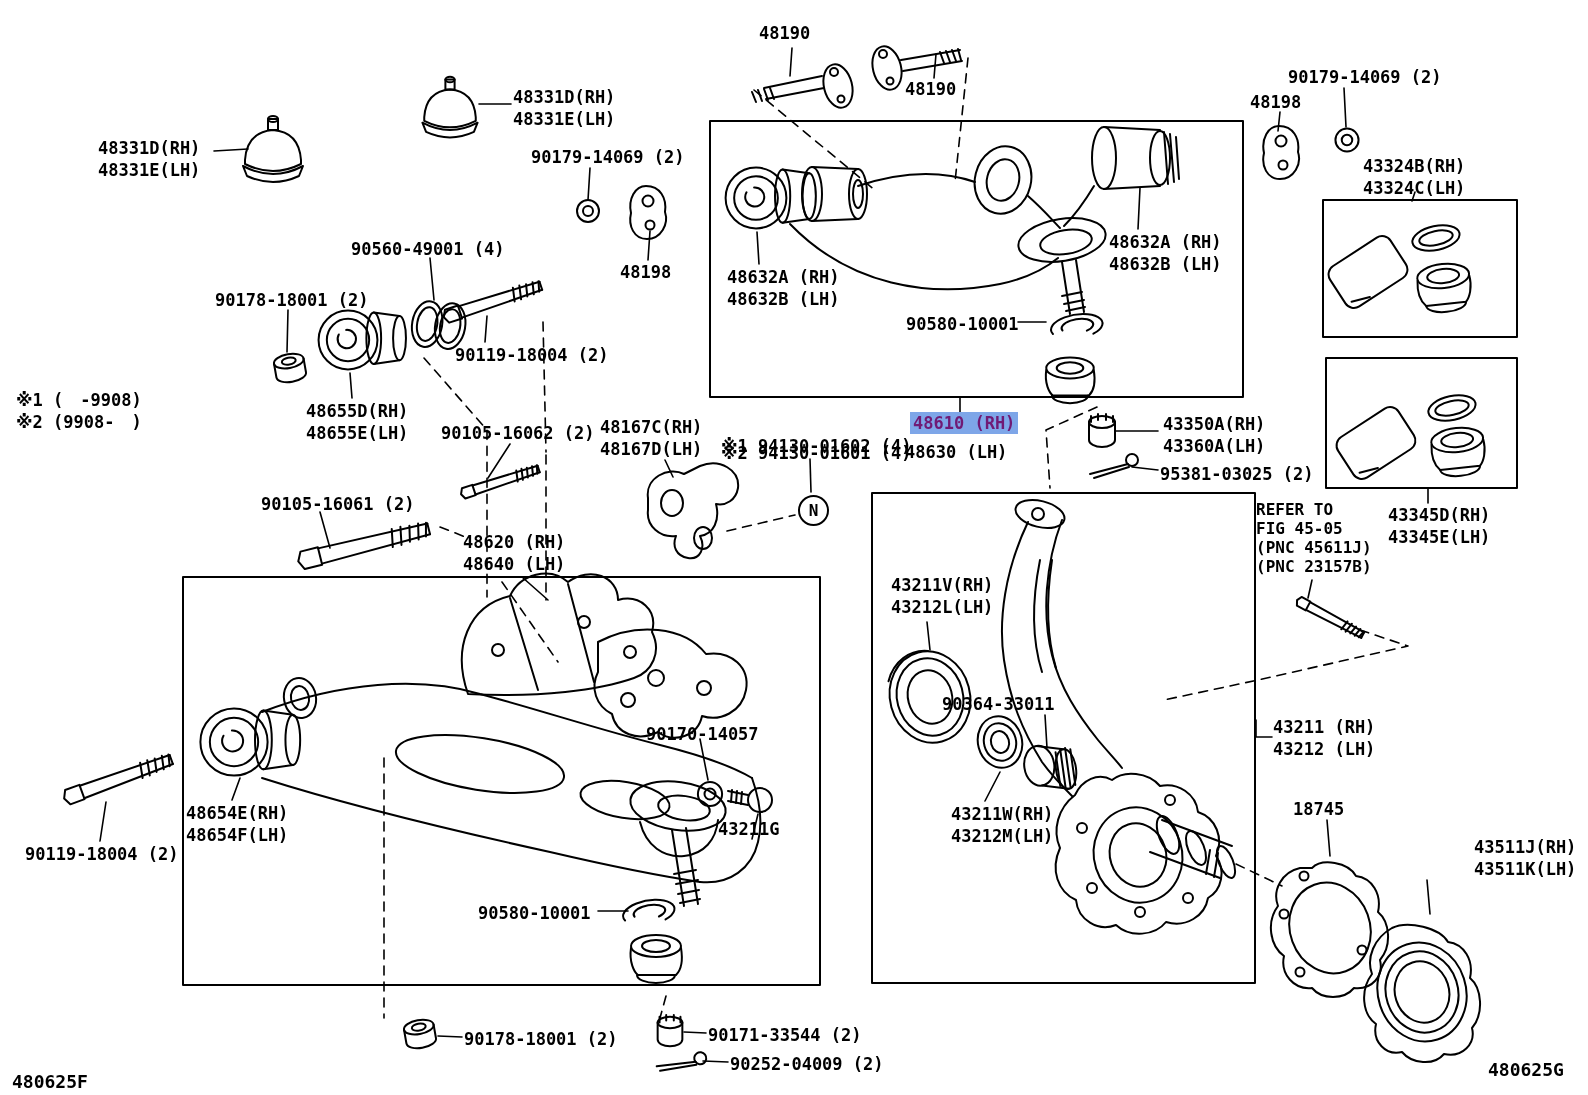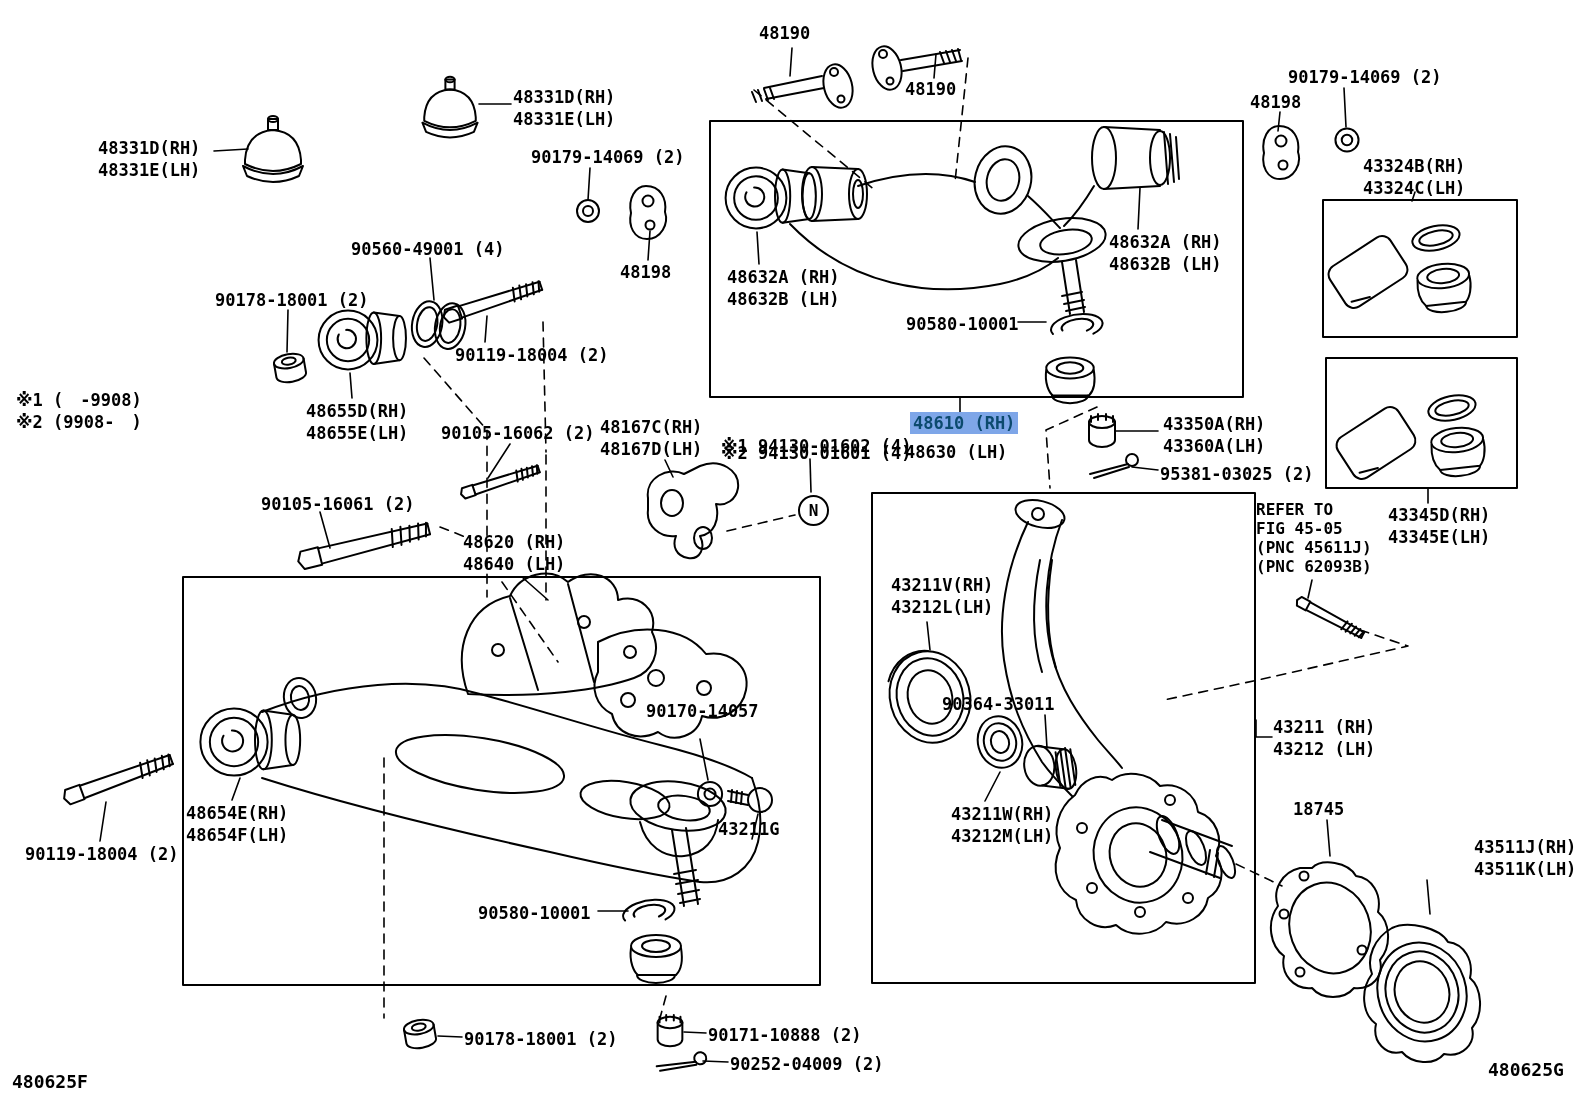--- a/index.html
+++ b/index.html
@@ -355,47 +355,47 @@
 <div class="lbl" style="left:351px;top:238px"><span class="ln">90560-49001 (4)</span></div>
 <div class="lbl" style="left:215px;top:289px"><span class="ln">90178-18001 (2)</span></div>
 <div class="lbl" style="left:455px;top:344px"><span class="ln">90119-18004 (2)</span></div>
 <div class="lbl" style="left:306px;top:400px"><span class="ln">48655D(RH)</span><span class="ln">48655E(LH)</span></div>
 <div class="lbl" style="left:441px;top:422px"><span class="ln">90105-16062 (2)</span></div>
 <div class="lbl" style="left:261px;top:493px"><span class="ln">90105-16061 (2)</span></div>
 <div class="lbl" style="left:463px;top:531px"><span class="ln">48620 (RH)</span><span class="ln">48640 (LH)</span></div>
 <div class="lbl" style="left:600px;top:416px"><span class="ln">48167C(RH)</span><span class="ln">48167D(LH)</span></div>
 <div class="lbl" style="left:721px;top:435px"><span class="ln">※1 94130-01602 (4)</span></div>
 <div class="lbl" style="left:721px;top:442px"><span class="ln">※2 94130-01601 (4)</span></div>
-<div class="lbl" style="left:910px;top:412px"><span class="ln hl" style="background: rgb(126, 166, 232); color: #0c4a6e;">48610 (RH)</span></div>
+<div class="lbl" style="left:910px;top:412px"><span class="ln hl" style="background: rgb(126, 166, 232); color: #701a75;">48610 (RH)</span></div>
 <div class="lbl" style="left:905px;top:441px"><span class="ln">48630 (LH)</span></div>
 <div class="lbl" style="left:759px;top:22px"><span class="ln">48190</span></div>
 <div class="lbl" style="left:905px;top:78px"><span class="ln">48190</span></div>
 <div class="lbl" style="left:1250px;top:91px"><span class="ln">48198</span></div>
 <div class="lbl" style="left:1288px;top:66px"><span class="ln">90179-14069 (2)</span></div>
 <div class="lbl" style="left:1363px;top:155px"><span class="ln">43324B(RH)</span><span class="ln">43324C(LH)</span></div>
 <div class="lbl" style="left:727px;top:266px"><span class="ln">48632A (RH)</span><span class="ln">48632B (LH)</span></div>
 <div class="lbl" style="left:1109px;top:231px"><span class="ln">48632A (RH)</span><span class="ln">48632B (LH)</span></div>
 <div class="lbl" style="left:906px;top:313px"><span class="ln">90580-10001</span></div>
 <div class="lbl" style="left:1163px;top:413px"><span class="ln">43350A(RH)</span><span class="ln">43360A(LH)</span></div>
 <div class="lbl" style="left:1160px;top:463px"><span class="ln">95381-03025 (2)</span></div>
-<div class="lbl sm" style="left:1256px;top:500px"><span class="ln">REFER TO</span><span class="ln">FIG 45-05</span><span class="ln">(PNC 45611J)</span><span class="ln">(PNC 62093B)</span></div>
+<div class="lbl sm" style="left:1256px;top:500px"><span class="ln">REFER TO</span><span class="ln">FIG 45-05</span><span class="ln">(PNC 45611J)</span><span class="ln">(PNC 23157B)</span></div>
 <div class="lbl" style="left:1388px;top:504px"><span class="ln">43345D(RH)</span><span class="ln">43345E(LH)</span></div>
 <div class="lbl" style="left:891px;top:574px"><span class="ln">43211V(RH)</span><span class="ln">43212L(LH)</span></div>
 <div class="lbl" style="left:942px;top:693px"><span class="ln">90364-33011</span></div>
 <div class="lbl" style="left:951px;top:803px"><span class="ln">43211W(RH)</span><span class="ln">43212M(LH)</span></div>
 <div class="lbl" style="left:1273px;top:716px"><span class="ln">43211 (RH)</span><span class="ln">43212 (LH)</span></div>
 <div class="lbl" style="left:1293px;top:798px"><span class="ln">18745</span></div>
 <div class="lbl" style="left:1474px;top:836px"><span class="ln">43511J(RH)</span><span class="ln">43511K(LH)</span></div>
-<div class="lbl" style="left:646px;top:700px"><span class="ln">90170-14057</span></div>
+<div class="lbl" style="left:646px;top:723px"><span class="ln">90170-14057</span></div>
 <div class="lbl" style="left:718px;top:818px"><span class="ln">43211G</span></div>
 <div class="lbl" style="left:186px;top:802px"><span class="ln">48654E(RH)</span><span class="ln">48654F(LH)</span></div>
 <div class="lbl" style="left:25px;top:843px"><span class="ln">90119-18004 (2)</span></div>
 <div class="lbl" style="left:478px;top:902px"><span class="ln">90580-10001</span></div>
 <div class="lbl" style="left:464px;top:1028px"><span class="ln">90178-18001 (2)</span></div>
-<div class="lbl" style="left:708px;top:1024px"><span class="ln">90171-10888 (2)</span></div>
+<div class="lbl" style="left:708px;top:1024px"><span class="ln">90171-33544 (2)</span></div>
 <div class="lbl" style="left:730px;top:1053px"><span class="ln">90252-04009 (2)</span></div>
 <div class="lbl big" style="left:12px;top:1071px"><span class="ln">480625F</span></div>
 <div class="lbl big" style="left:1488px;top:1059px"><span class="ln">480625G</span></div>
 <div class="lbl" style="left:16px;top:389px"><span class="ln">※1 (　-9908)</span><span class="ln">※2 (9908-　)</span></div>
 
 <div id="nsym">N</div>
 
 </div>
 
 </body></html>

